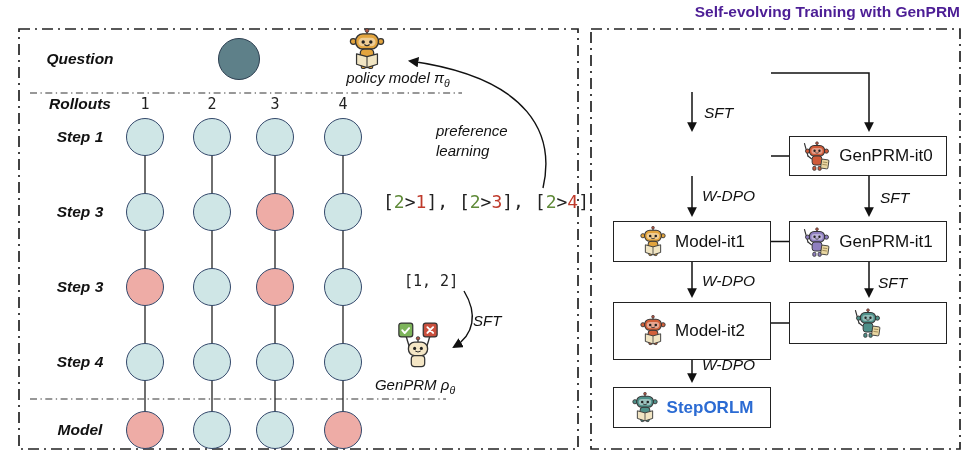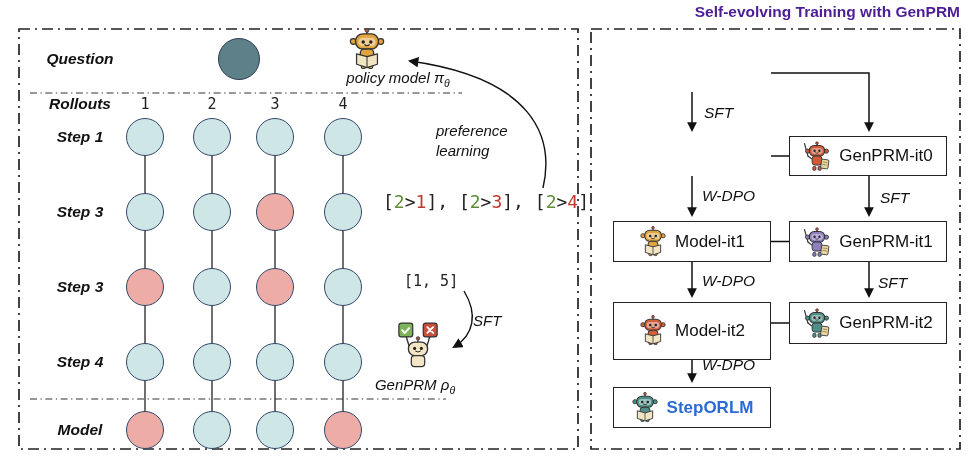--- a/index.html
+++ b/index.html
@@ -126,21 +126,21 @@
   </div>
 
   <div class="handnote ctrlabel" style="left:310px;top:40px;width:140px">
     <span>policy model π</span><sub>θ</sub>
   </div>
 
   <div id="preference-pairs" class="mono">
       <div><span>[<span style="color:#5f8a38">2</span>&gt;<span style="color:#bf3a2b">1</span>], </span><span>[<span style="color:#5f8a38">2</span>&gt;<span style="color:#bf3a2b">3</span>], </span><span>[<span style="color:#5f8a38">2</span>&gt;<span style="color:#bf3a2b">4</span>]</span></div>
     </div>
 
-  <div id="selected-pair" class="mono">[1, 5]</div>
+  <div id="selected-pair" class="mono">[1, 2]</div>
   <div class="handnote" style="left:455px;top:283px">SFT</div>
 
   <svg class="iconsvg" style="left: 378px; top: 294px; width: 44px; height: 48px; --c: #f4e6c5;">
       <use href="#robot-signs"></use>
     </svg>
   <div class="handnote ctrlabel" style="left:332px;top:347px;width:130px">
     <span>GenPRM ρ</span><sub>θ</sub>
   </div>
 <div class="colnum" style="left: 112px; top: 66px;">1</div>
     <div class="colnum" style="left: 179px; top: 66px;">2</div>
@@ -219,21 +219,20 @@
   <div class="fbox" style="left:23px;top:274px;height:58px">
     <svg class="bot" style="--c: #d2603a;">
         <use href="#robot-reading"></use>
       </svg>
     <span>Model-it2</span>
   </div>
   <div class="fbox" style="left:199px;top:274px;height:42px">
     <svg class="bot" style="--c: #4e9089;">
         <use href="#robot-pointer"></use>
       </svg>
-    <span>GenPRM-it2</span>
   </div>
 
   <div class="fbox" style="left:23px;top:359px;height:41px">
     <svg class="bot" style="--c: #4e9089;">
         <use href="#robot-reading"></use>
       </svg>
     <span style="font-weight: bold; color: rgb(43, 107, 211);">StepORLM</span>
   </div>
 
   <div class="edgelab" style="left:114px;top:76px">SFT</div>

